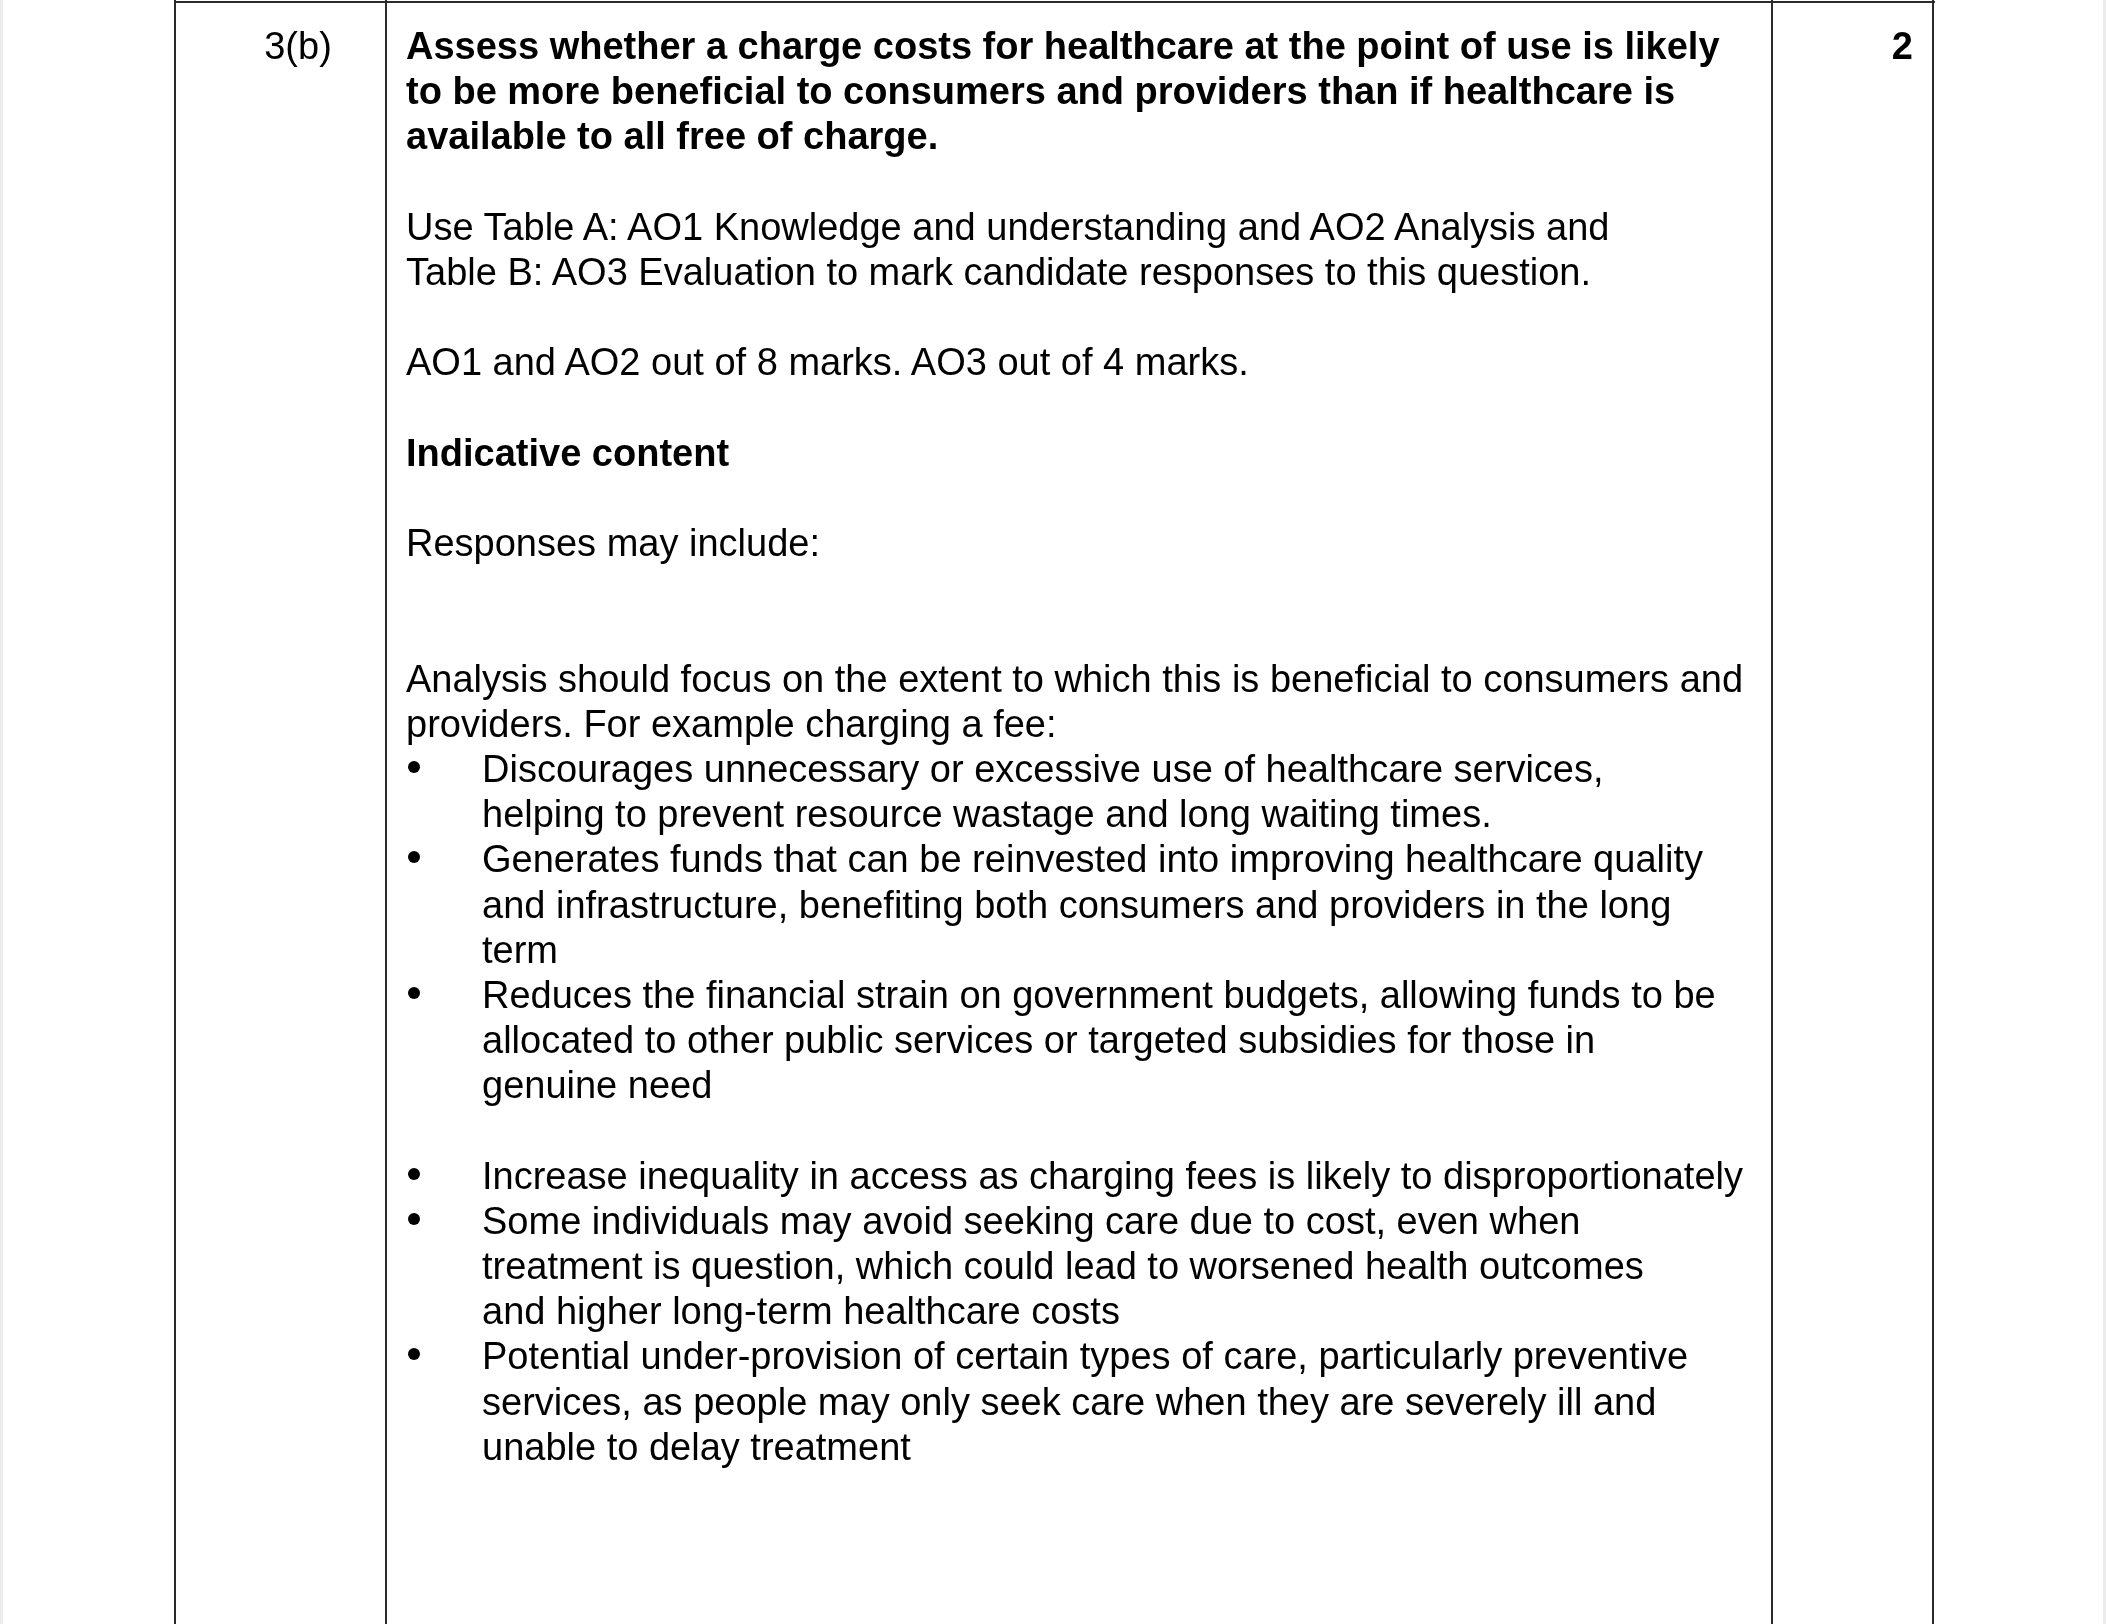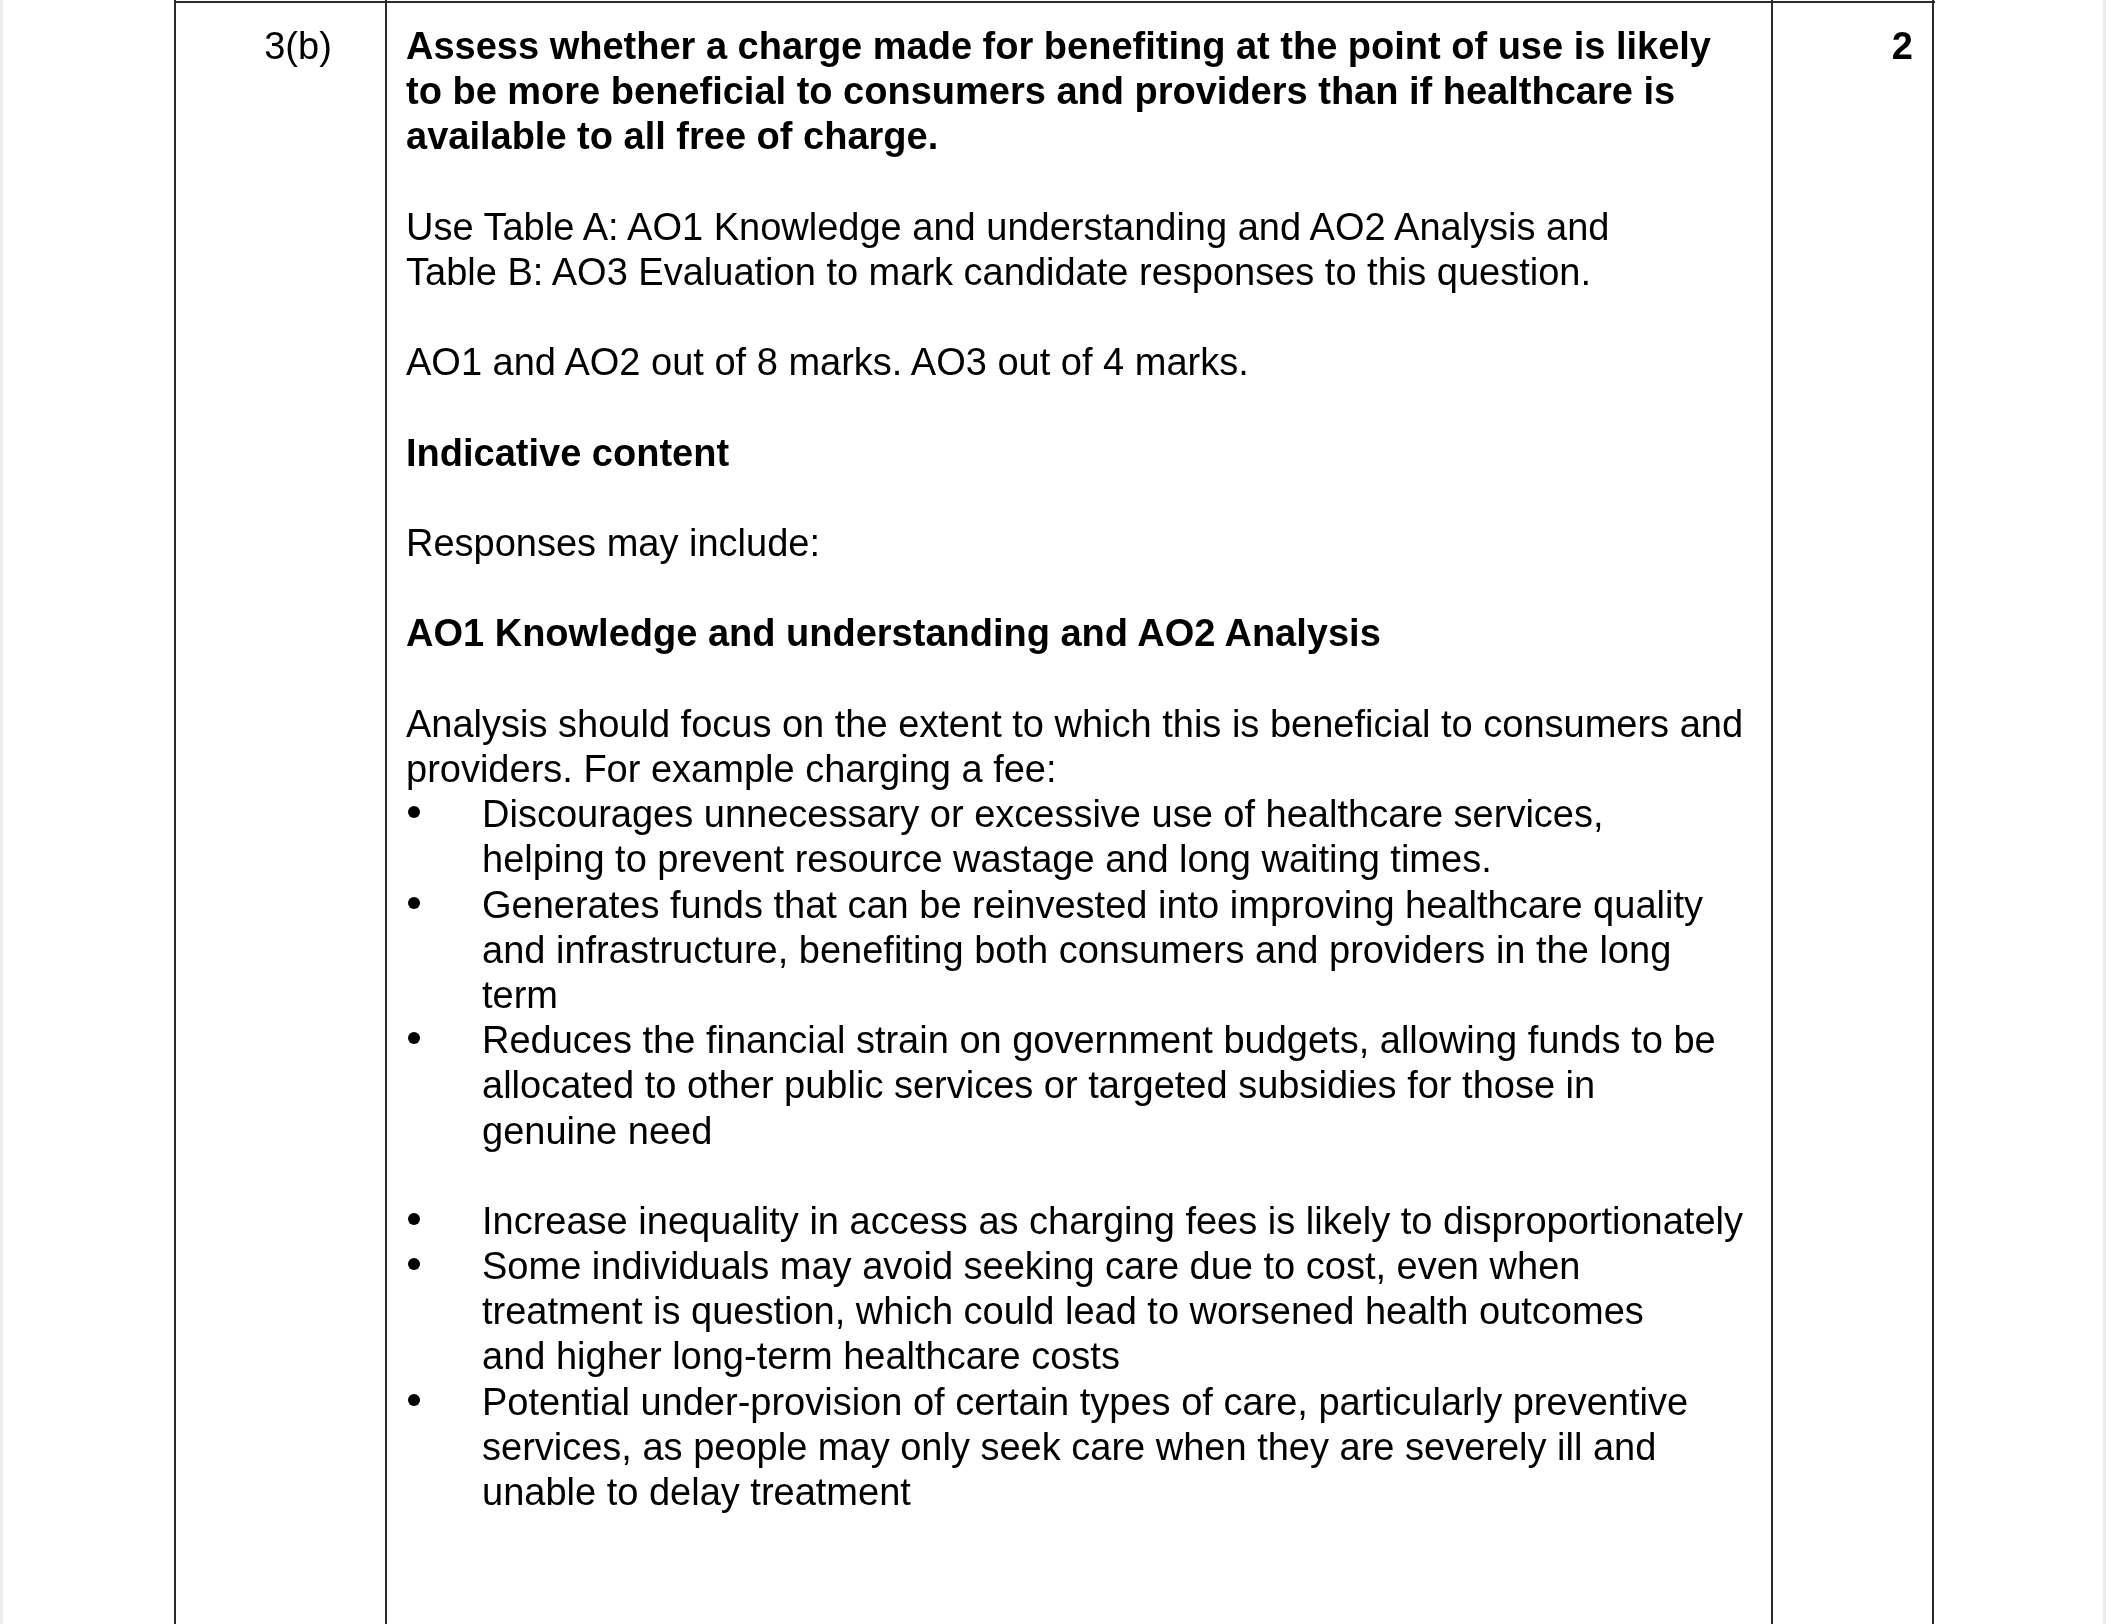--- a/index.html
+++ b/index.html
@@ -95,42 +95,41 @@
   <div class="vline" style="left:385px"></div>
   <div class="vline" style="left:1771px"></div>
   <div class="vline" style="left:1932px"></div>
 
   <div class="cell qnum">
     <span>3(b)</span>
   </div>
 
   <div class="cell content">
     <div>
-      <span class="line bold">Assess whether a charge made for benefiting at the point of use is likely</span>
+      <span class="line bold">Assess whether a charge costs for healthcare at the point of use is likely</span>
       <span class="line bold">to be more beneficial to consumers and providers than if healthcare is</span>
       <span class="line bold">available to all free of charge.</span>
     </div>
     <span class="blank"></span>
 
     <div>
       <span class="line">Use Table A: AO1 Knowledge and understanding and AO2 Analysis and</span>
       <span class="line">Table B: AO3 Evaluation to mark candidate responses to this question.</span>
     </div>
     <span class="blank"></span>
 
     <span class="line">AO1 and AO2 out of 8 marks. AO3 out of 4 marks.</span>
     <span class="blank"></span>
 
     <span class="line bold">Indicative content</span>
     <span class="blank"></span>
 
     <span class="line">Responses may include:</span>
     <span class="blank"></span>
 
-    <span class="line bold">AO1 Knowledge and understanding and AO2 Analysis</span>
     <span class="blank"></span>
 
     <div>
       <span class="line">Analysis should focus on the extent to which this is beneficial to consumers and</span>
       <span class="line">providers. For example charging a fee:</span>
     </div>
 
     <div>
       <div class="bullet-item">
         <span class="bullet-dot"></span>

